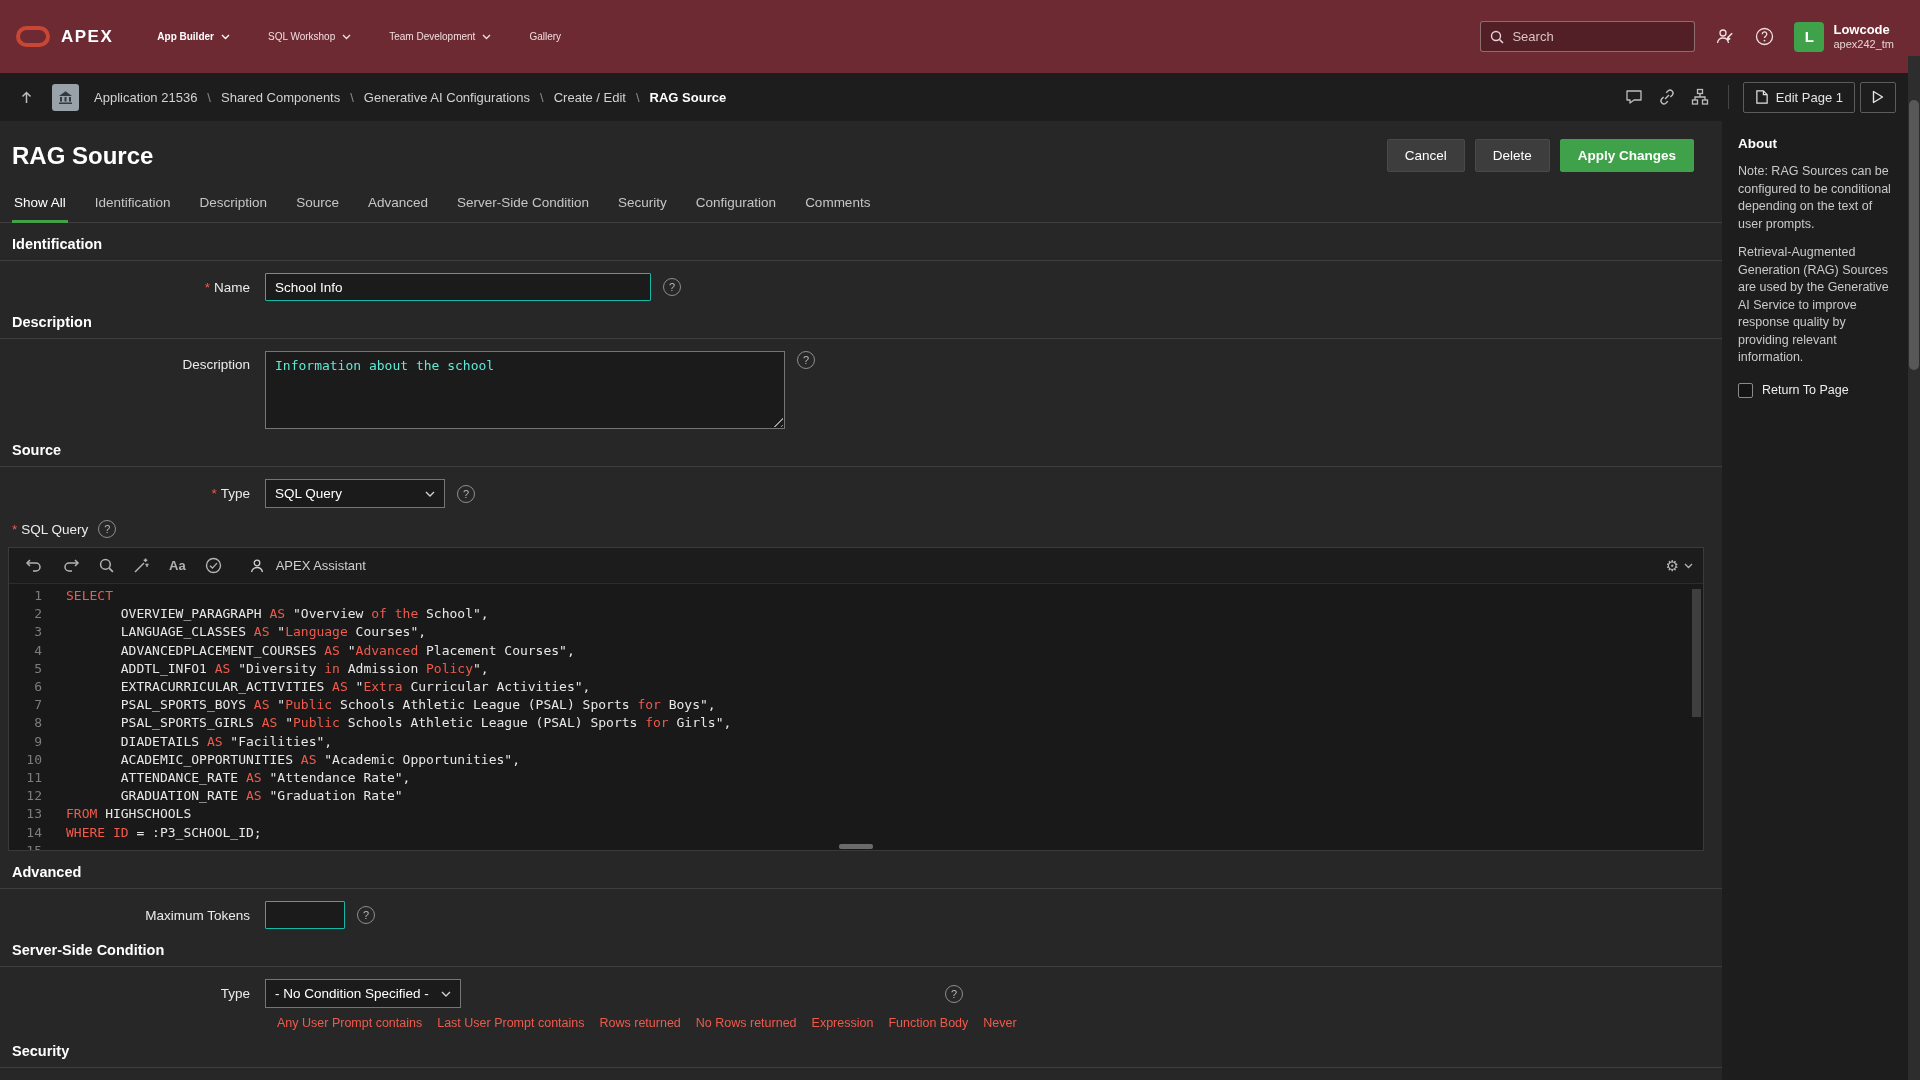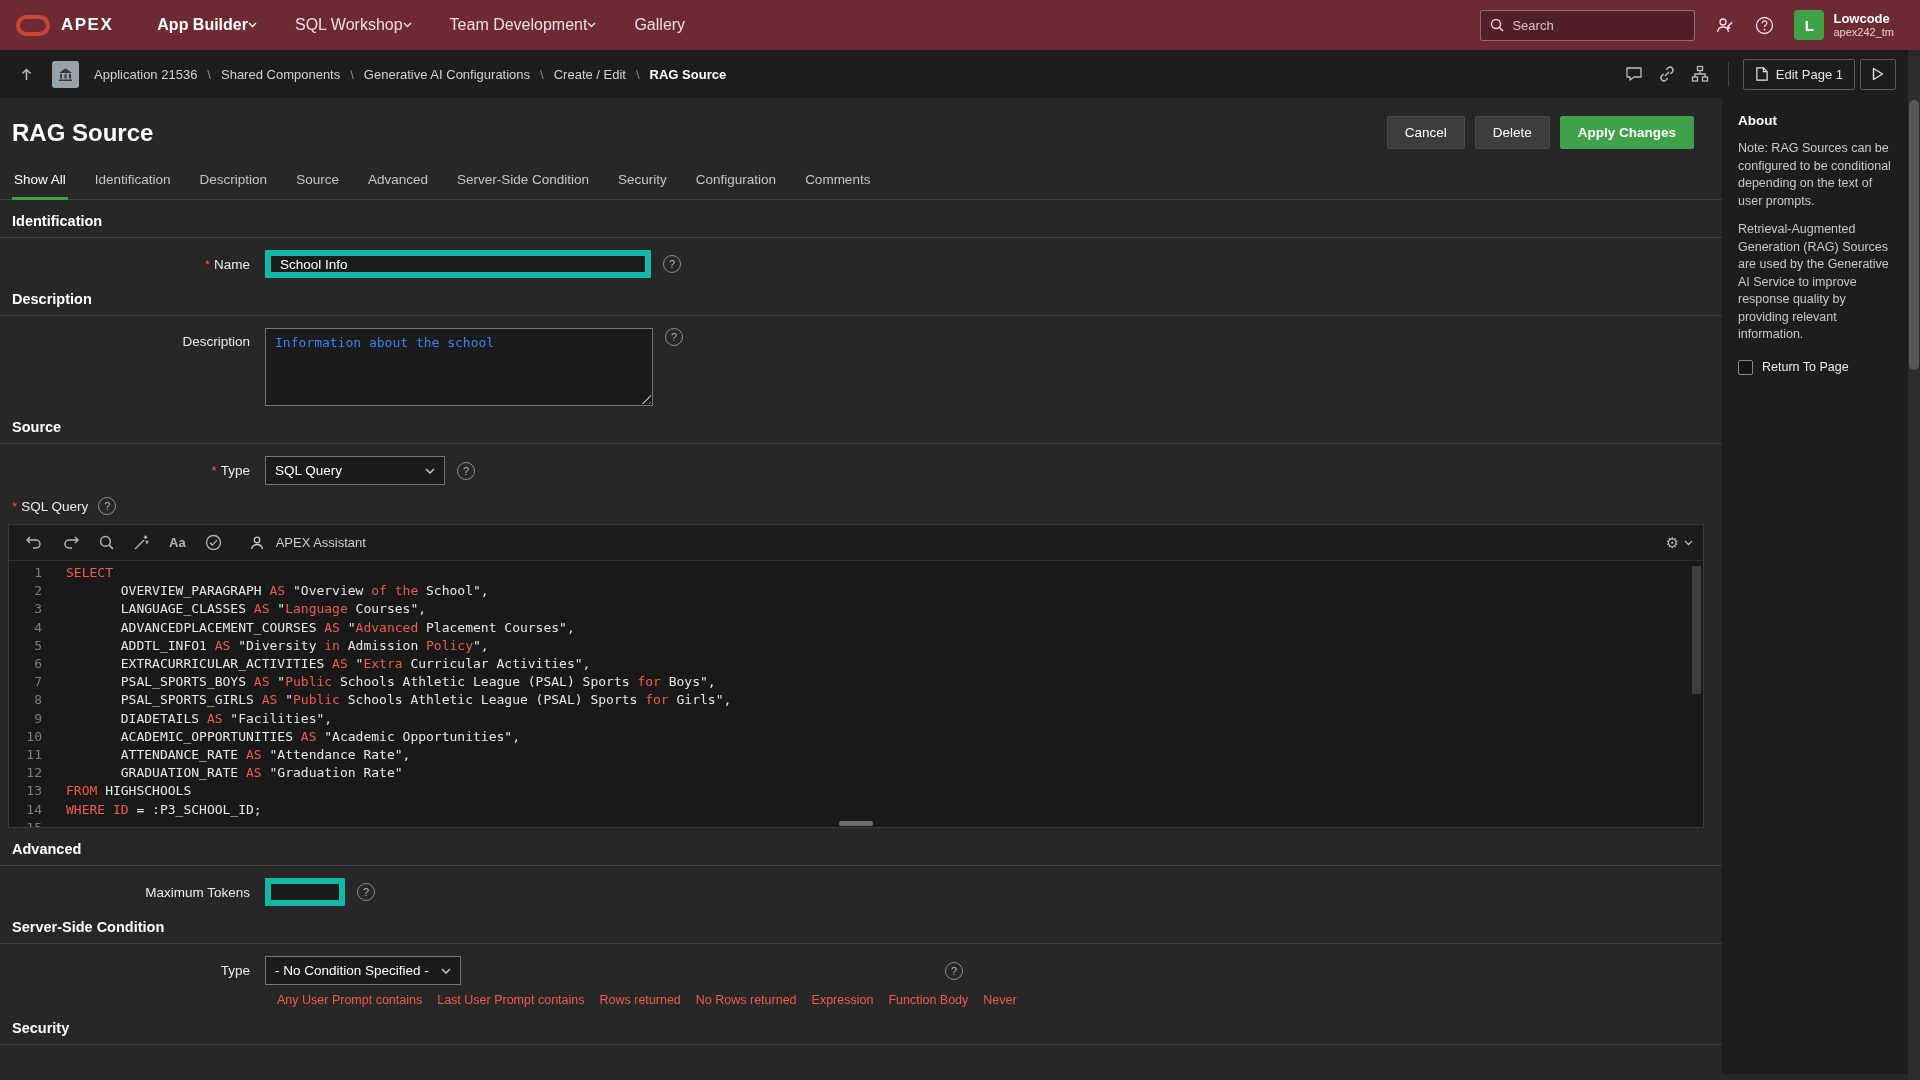--- a/index.html
+++ b/index.html
@@ -1,25 +1,25 @@
 <!DOCTYPE html>
 <html><head>
 <meta charset="utf-8">
 <style>
   * { margin:0; padding:0; box-sizing:border-box; }
   html,body { width:1920px; height:1080px; background:#272727; font-family:"Liberation Sans",sans-serif; overflow:hidden; }
   .screen { position:relative; width:1920px; height:1080px; overflow:hidden; }
 
   
-  .topbar { height:50px; background:#6e2a33; display:flex; align-items:center; padding:0 26px 0 16px; color:#f3e7e7; }
+  .topbar { height:73px; background:#6e2a33; display:flex; align-items:center; padding:0 26px 0 16px; color:#f3e7e7; }
   .brand { display:flex; align-items:center; gap:11px; }
   .oracle-logo { width:34px; height:21px; border:4px solid #c74634; border-radius:11px; }
   .brand-text { font-size:17px; font-weight:bold; letter-spacing:1.5px; color:#fff; }
   .topnav { display:flex; gap:38px; margin-left:44px; }
-  .nav-item { display:flex; align-items:center; gap:0; font-size:16px; color:#f0dfdf; cursor:pointer; }
+  .nav-item { display:flex; align-items:center; gap:7px; font-size:10px; color:#f0dfdf; cursor:pointer; }
   .nav-item.active { font-weight:bold; color:#fff; }
   .top-right { margin-left:auto; display:flex; align-items:center; gap:20px; }
   .searchbox { display:flex; align-items:center; gap:8px; width:215px; height:31px; background:rgba(0,0,0,0.26); border:1px solid rgba(255,255,255,0.35); border-radius:3px; padding:0 9px; color:#e8d2d2; }
   .searchbox input { background:transparent; border:none; outline:none; color:#fff; font-size:13px; width:100%; font-family:inherit; }
   .searchbox input::placeholder { color:#dcc3c3; }
   .top-icon { color:#f0e2e2; display:flex; cursor:pointer; background:none; border:none; }
   .user-menu { display:flex; align-items:center; gap:9px; cursor:pointer; }
   .avatar { width:30px; height:30px; border-radius:4px; background:#3fa24b; color:#fff; font-weight:bold; font-size:15px; display:flex; align-items:center; justify-content:center; }
   .userblock { line-height:1.2; }
   .user-name { font-size:13px; font-weight:bold; color:#fff; }
@@ -52,27 +52,27 @@
   .tab.active { color:#fff; border-bottom-color:#43a047; }
 
   .sec-head { margin-top:13px; padding:0 0 8px 12px; border-bottom:1px solid #3e3e3e; }
   .sec-head h2 { font-size:14.5px; font-weight:bold; color:#fff; }
 
   .frow { display:flex; align-items:center; margin:12px 28px 12px 0; position:relative; }
   .frow.top { align-items:flex-start; }
   .flabel { width:250px; text-align:right; margin-right:15px; font-size:13.5px; color:#ebebeb; flex-shrink:0; }
   .frow.top .flabel { padding-top:6px; }
   .req::before { content:"*"; color:#f2594b; margin-right:4px; }
-  .tinput { background:#1b1b1b; border:6px solid #14b8a6; color:#fff; font-size:13.5px; font-family:inherit; height:28px; padding:0 9px; border-radius:1px; outline:none; }
+  .tinput { background:#1b1b1b; border:1px solid #14b8a6; color:#fff; font-size:13.5px; font-family:inherit; height:28px; padding:0 9px; border-radius:1px; outline:none; }
   .w-name { width:386px; }
   .w-tokens { width:80px; }
   .help-badge { width:18px; height:18px; border-radius:50%; border:1px solid #8d8d8d; color:#b5b5b5; font-size:11px; display:flex; align-items:center; justify-content:center; margin-left:12px; flex-shrink:0; cursor:pointer; }
   .help-badge::after { content:"?"; }
   .ta-wrap { position:relative; display:inline-block; }
-  textarea.tta { width:388px; height:78px; background:#1b1b1b; border:1px solid #757575; color:#3b82f6; font:13px/1.35 "DejaVu Sans Mono",monospace; padding:5px 9px; resize:none; display:block; outline:none; }
+  textarea.tta { width:520px; height:78px; background:#1b1b1b; border:1px solid #757575; color:#5eead4; font:13px/1.35 "DejaVu Sans Mono",monospace; padding:5px 9px; resize:none; display:block; outline:none; }
   .ta-grip { position:absolute; right:2px; bottom:2px; width:11px; height:11px; clip-path:polygon(100% 0,100% 100%,0 100%); background:repeating-linear-gradient(135deg,#9a9a9a 0 1px,transparent 1px 4.5px); cursor:nwse-resize; }
   .tselect { display:flex; align-items:center; justify-content:space-between; gap:8px; background:#1b1b1b; border:1px solid #757575; height:29px; padding:0 9px; font-size:13.5px; color:#fff; cursor:pointer; }
   .w-type { width:180px; }
   .w-cond { width:196px; }
   .help-far { position:absolute; left:945px; top:50%; transform:translateY(-50%); margin-left:0; }
 
   .sql-row { display:flex; align-items:center; margin:12px 0 9px 12px; font-size:13.5px; color:#ebebeb; }
   .sql-row .help-badge { margin-left:10px; }
 
   

